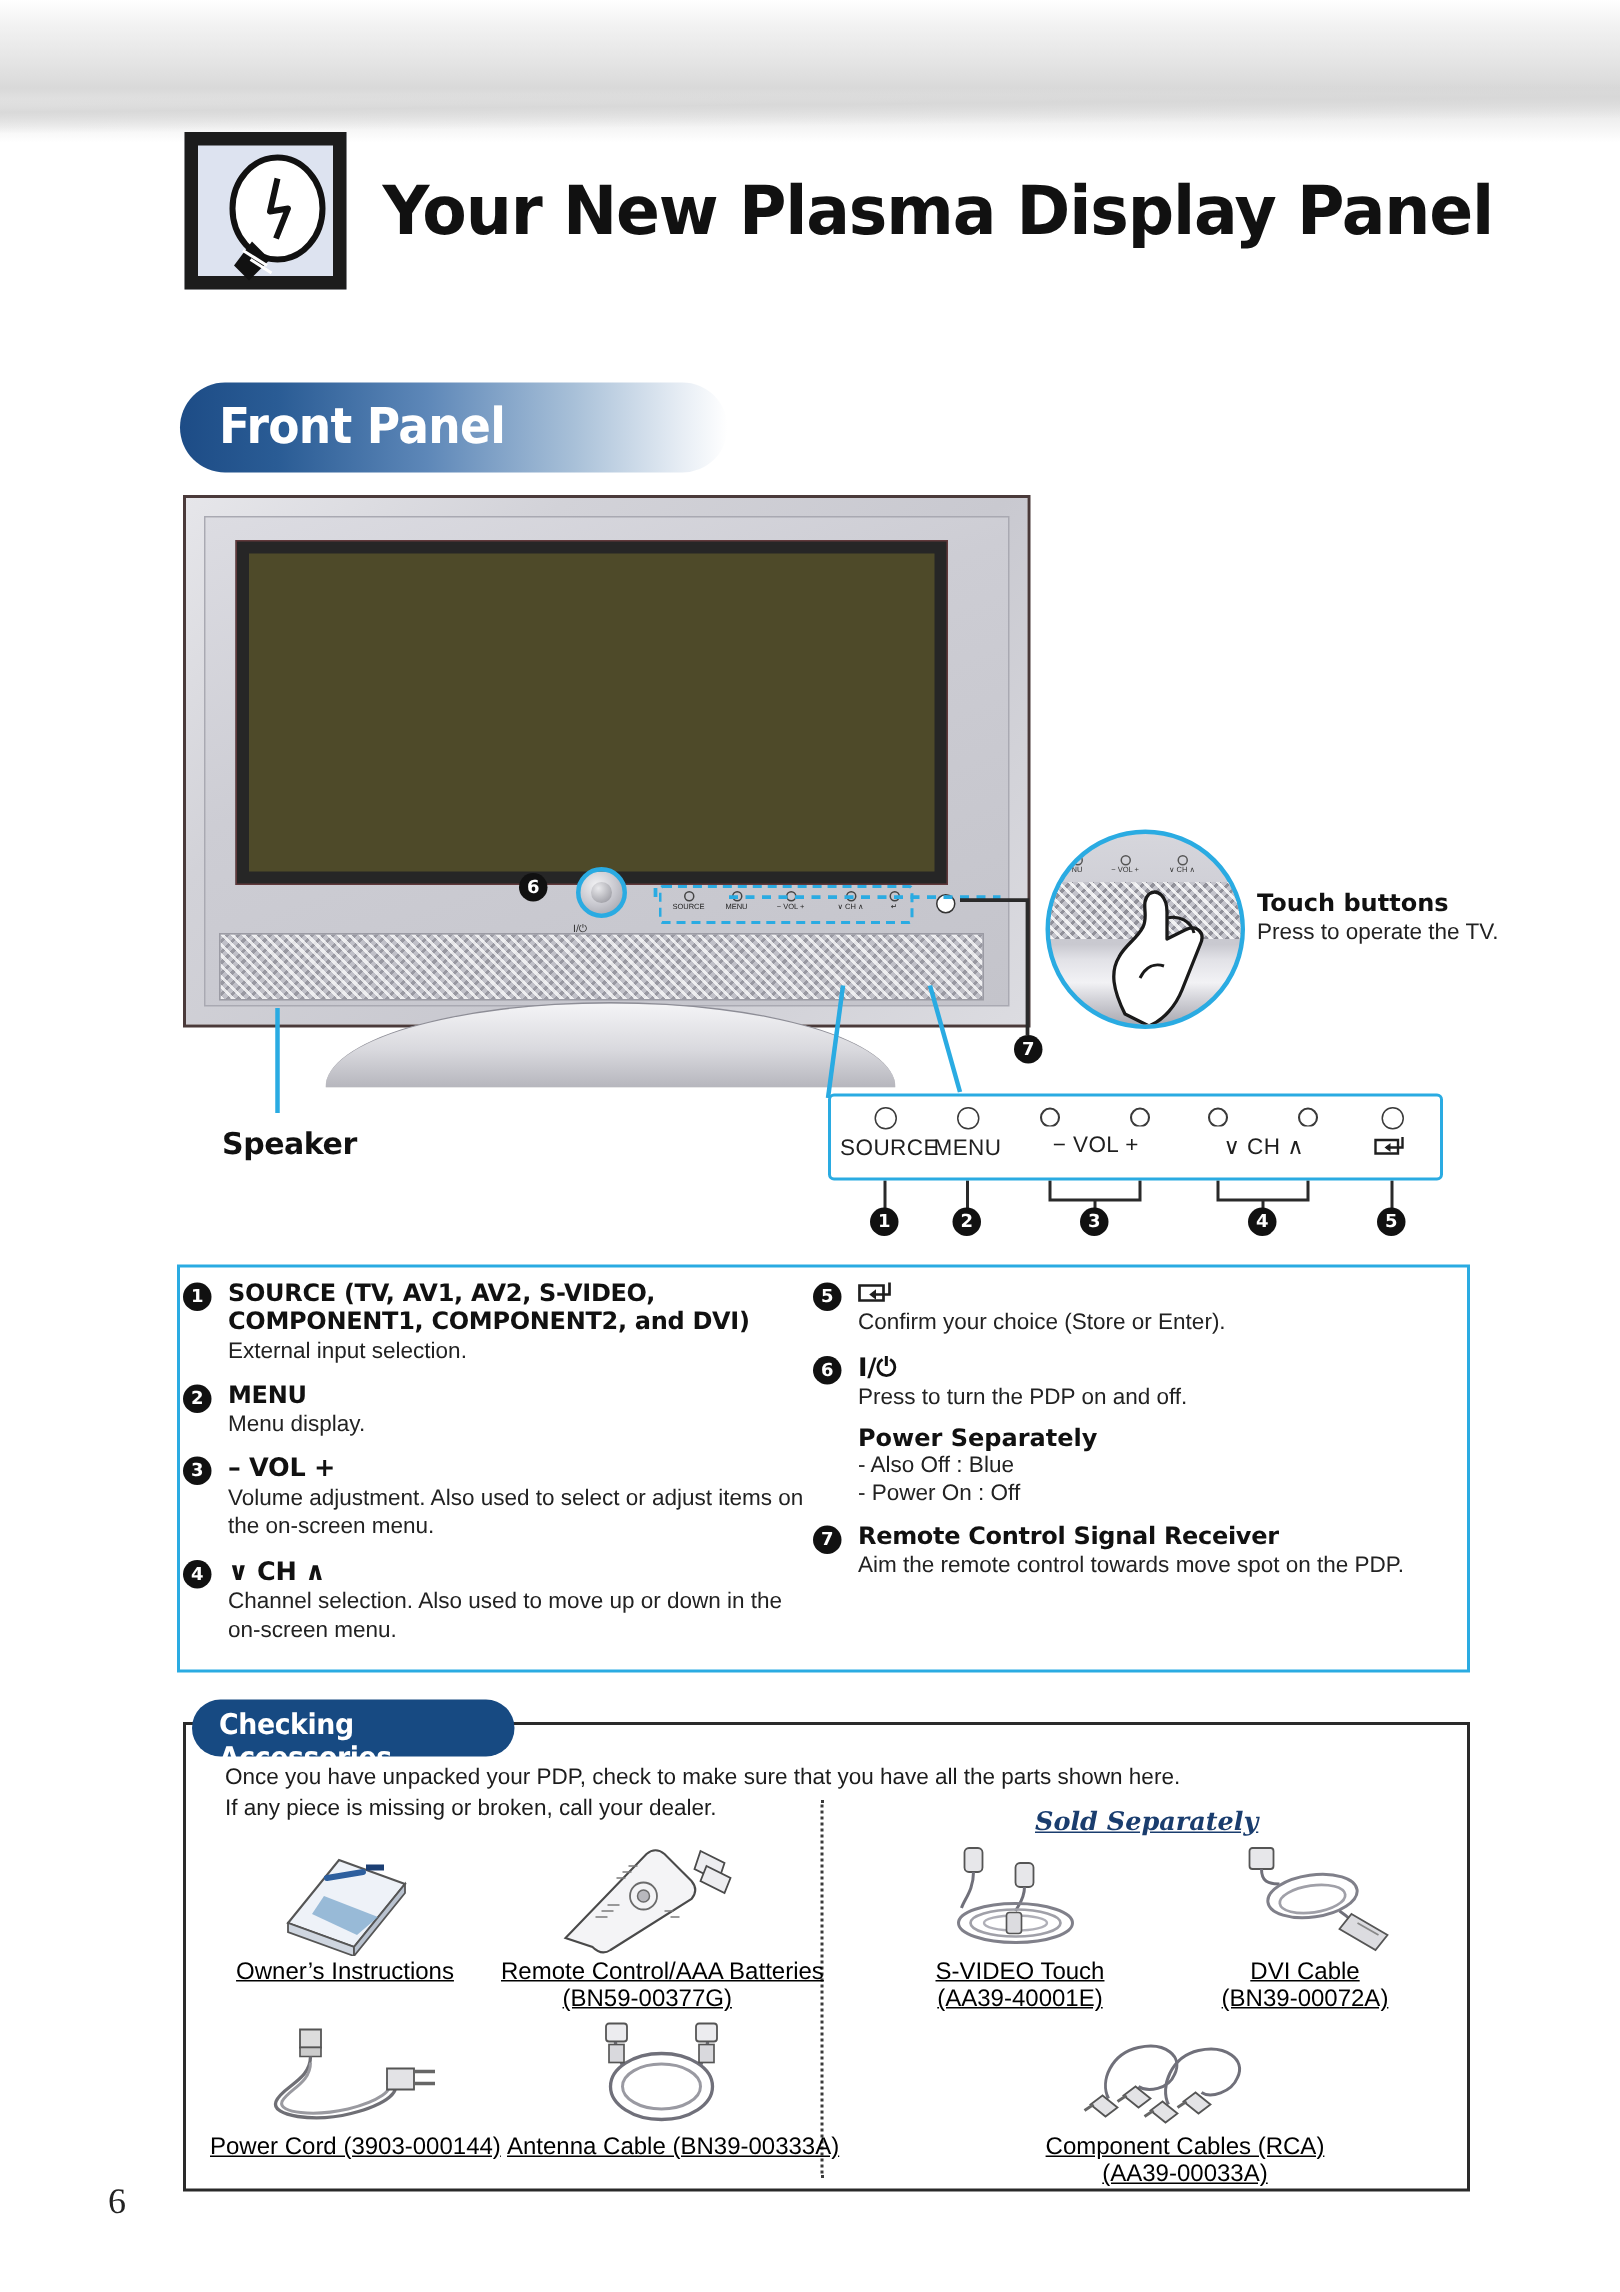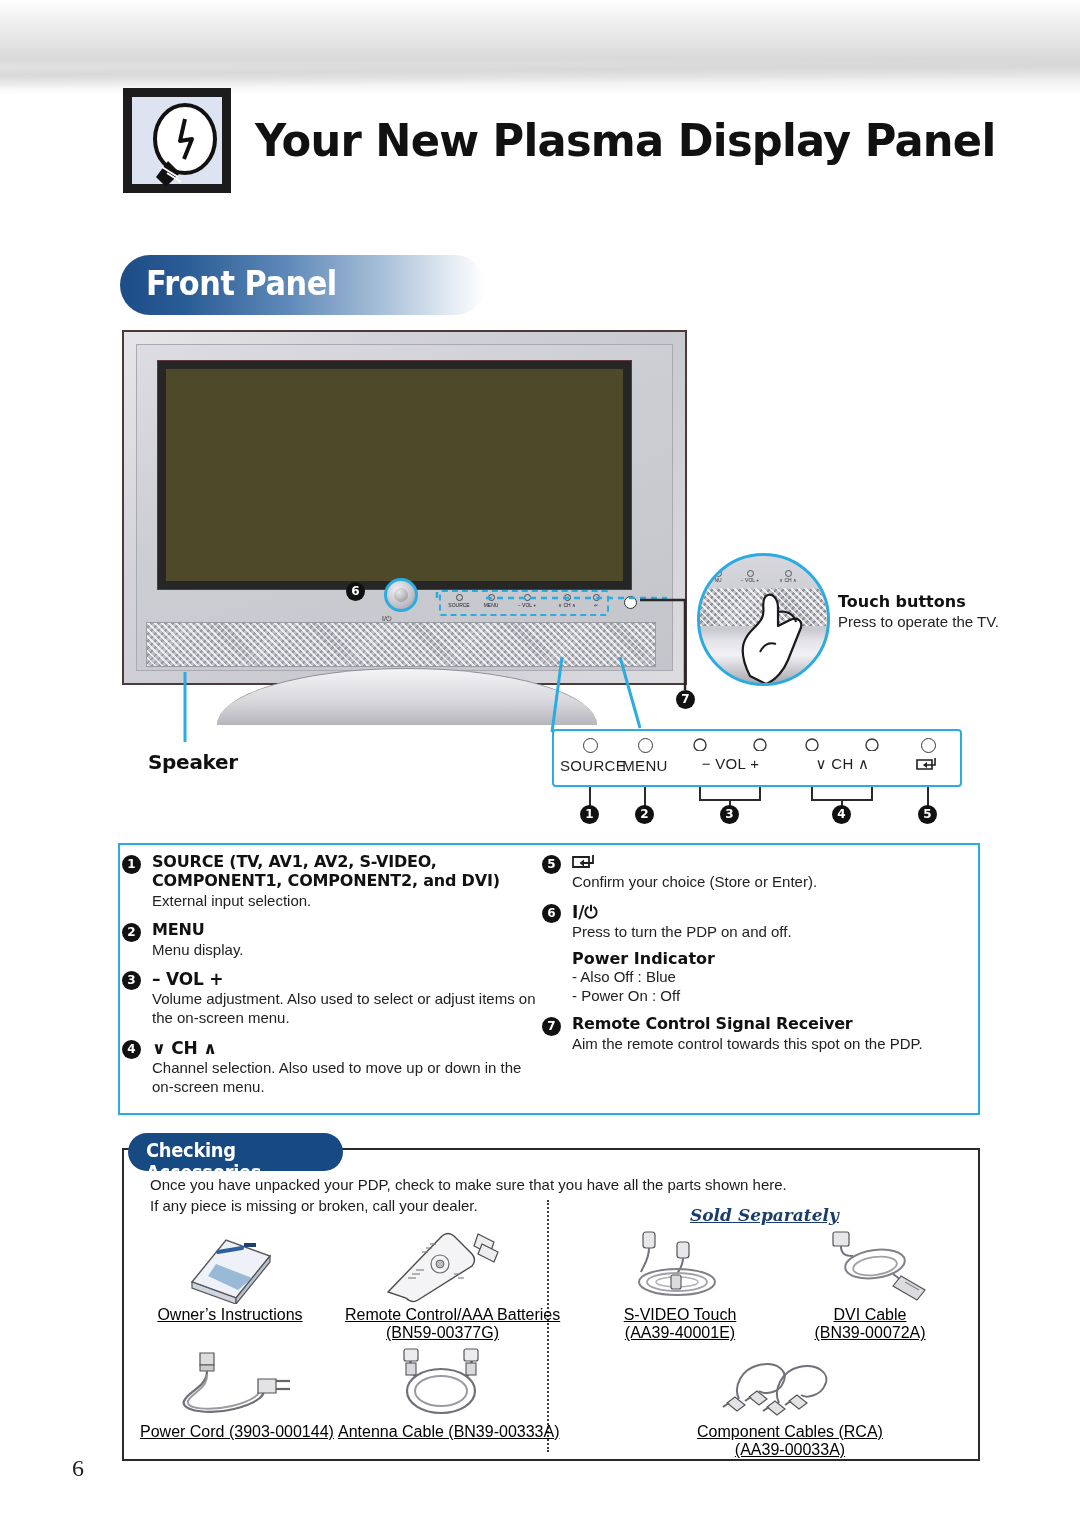--- a/index.html
+++ b/index.html
@@ -358,28 +358,28 @@
           <path d="M21 1 v8 h-12" fill="none" stroke="#1f1f1f" stroke-width="1.8"></path>
           <path d="M12 5.5 l-4.5 3.5 l4.5 3.5 z" fill="#1f1f1f"></path>
         </svg>
       </h4>
       <p>Confirm your choice (Store or Enter).</p>
     </div>
     <div class="entry" style="margin-top:10px;">
       <span class="numcirc bullet">6</span>
       <h4 class="sym">I/⏻</h4>
       <p>Press to turn the PDP on and off.</p>
-      <div class="sub-h">Power Indicator</div>
+      <div class="sub-h">Power Separately</div>
       <p style="margin-top:0;">- Also Off : Blue</p>
       <p style="margin-top:0;">- Power On : Off</p>
     </div>
     <div class="entry" style="margin-top:10px;">
       <span class="numcirc bullet">7</span>
       <h4>Remote Control Signal Receiver</h4>
-      <p>Aim the remote control towards this spot on the PDP.</p>
+      <p>Aim the remote control towards move spot on the PDP.</p>
     </div>
   </div>
 
   <div class="accbox"></div>
   <div class="acc-pill">
     <span>Checking Accessories</span>
   </div>
   <div class="acc-intro">
     <div>Once you have unpacked your PDP, check to make sure that you have all the parts shown here.</div>
     <div>If any piece is missing or broken, call your dealer.</div>
@@ -394,21 +394,21 @@
         <path d="M10 52 L10 58 L54 74 L54 68 Z" fill="#cfd6e0" stroke="#555" stroke-width="1.2"></path>
         <path d="M54 68 L88 26 L88 32 L54 74 Z" fill="#b9c2cf" stroke="#555" stroke-width="1.2"></path>
         <path d="M34 34 L70 48 L56 60 L26 46 Z" fill="#7ba7cc" opacity="0.75"></path>
         <path d="M36 22 L60 18" stroke="#2d5f9e" stroke-width="4" stroke-linecap="round"></path>
         <rect x="62" y="13" width="12" height="4" fill="#1c3f74"></rect>
       </svg>
     </div>
     <div class="cap">Owner’s Instructions</div>
   </div>
 
-  <div class="item" style="left:345px;top:1228px;width:195px;">
+  <div class="item" style="left:334px;top:1228px;width:195px;">
     <div class="art">
       <svg width="130" height="74" viewBox="0 0 130 74">
         <path d="M10 62 L64 6 Q70 1 76 6 L94 24 Q99 30 94 36 L40 70 Q34 74 28 68 L10 62 Z" fill="#f4f4f6" stroke="#4a4a4a" stroke-width="1.4"></path>
         <circle cx="62" cy="34" r="9" fill="none" stroke="#6b6b6b" stroke-width="1.2"></circle>
         <circle cx="62" cy="34" r="4" fill="#b8b8bd" stroke="#6b6b6b" stroke-width="1"></circle>
         <g stroke="#7a7a7a" stroke-width="1.1">
           <path d="M30 48 l8 0"></path>
             <path d="M34 44 l8 0"></path>
             <path d="M38 40 l8 0"></path>
           <path d="M44 22 l6 0"></path>

